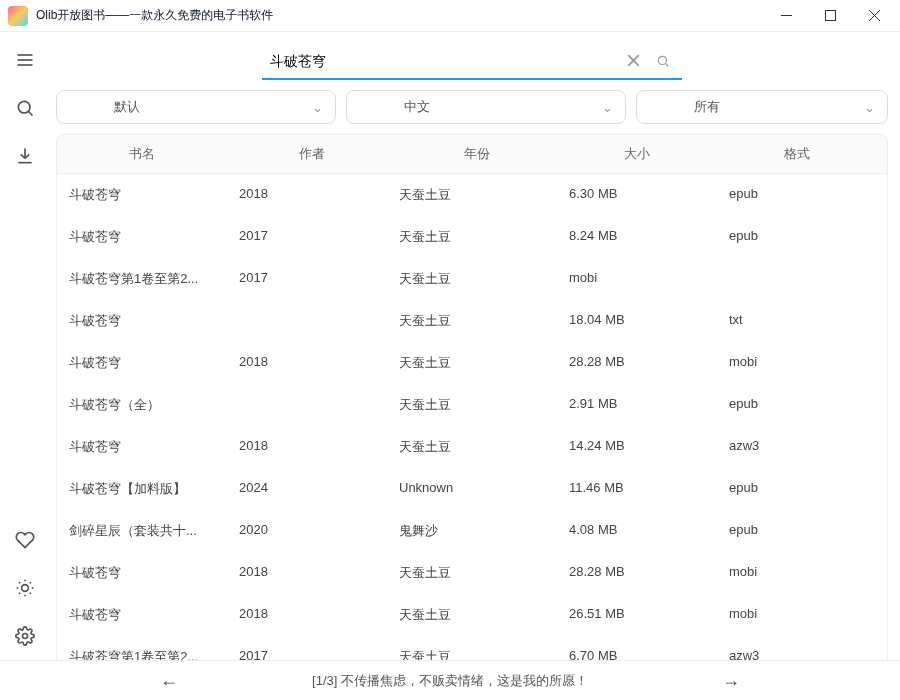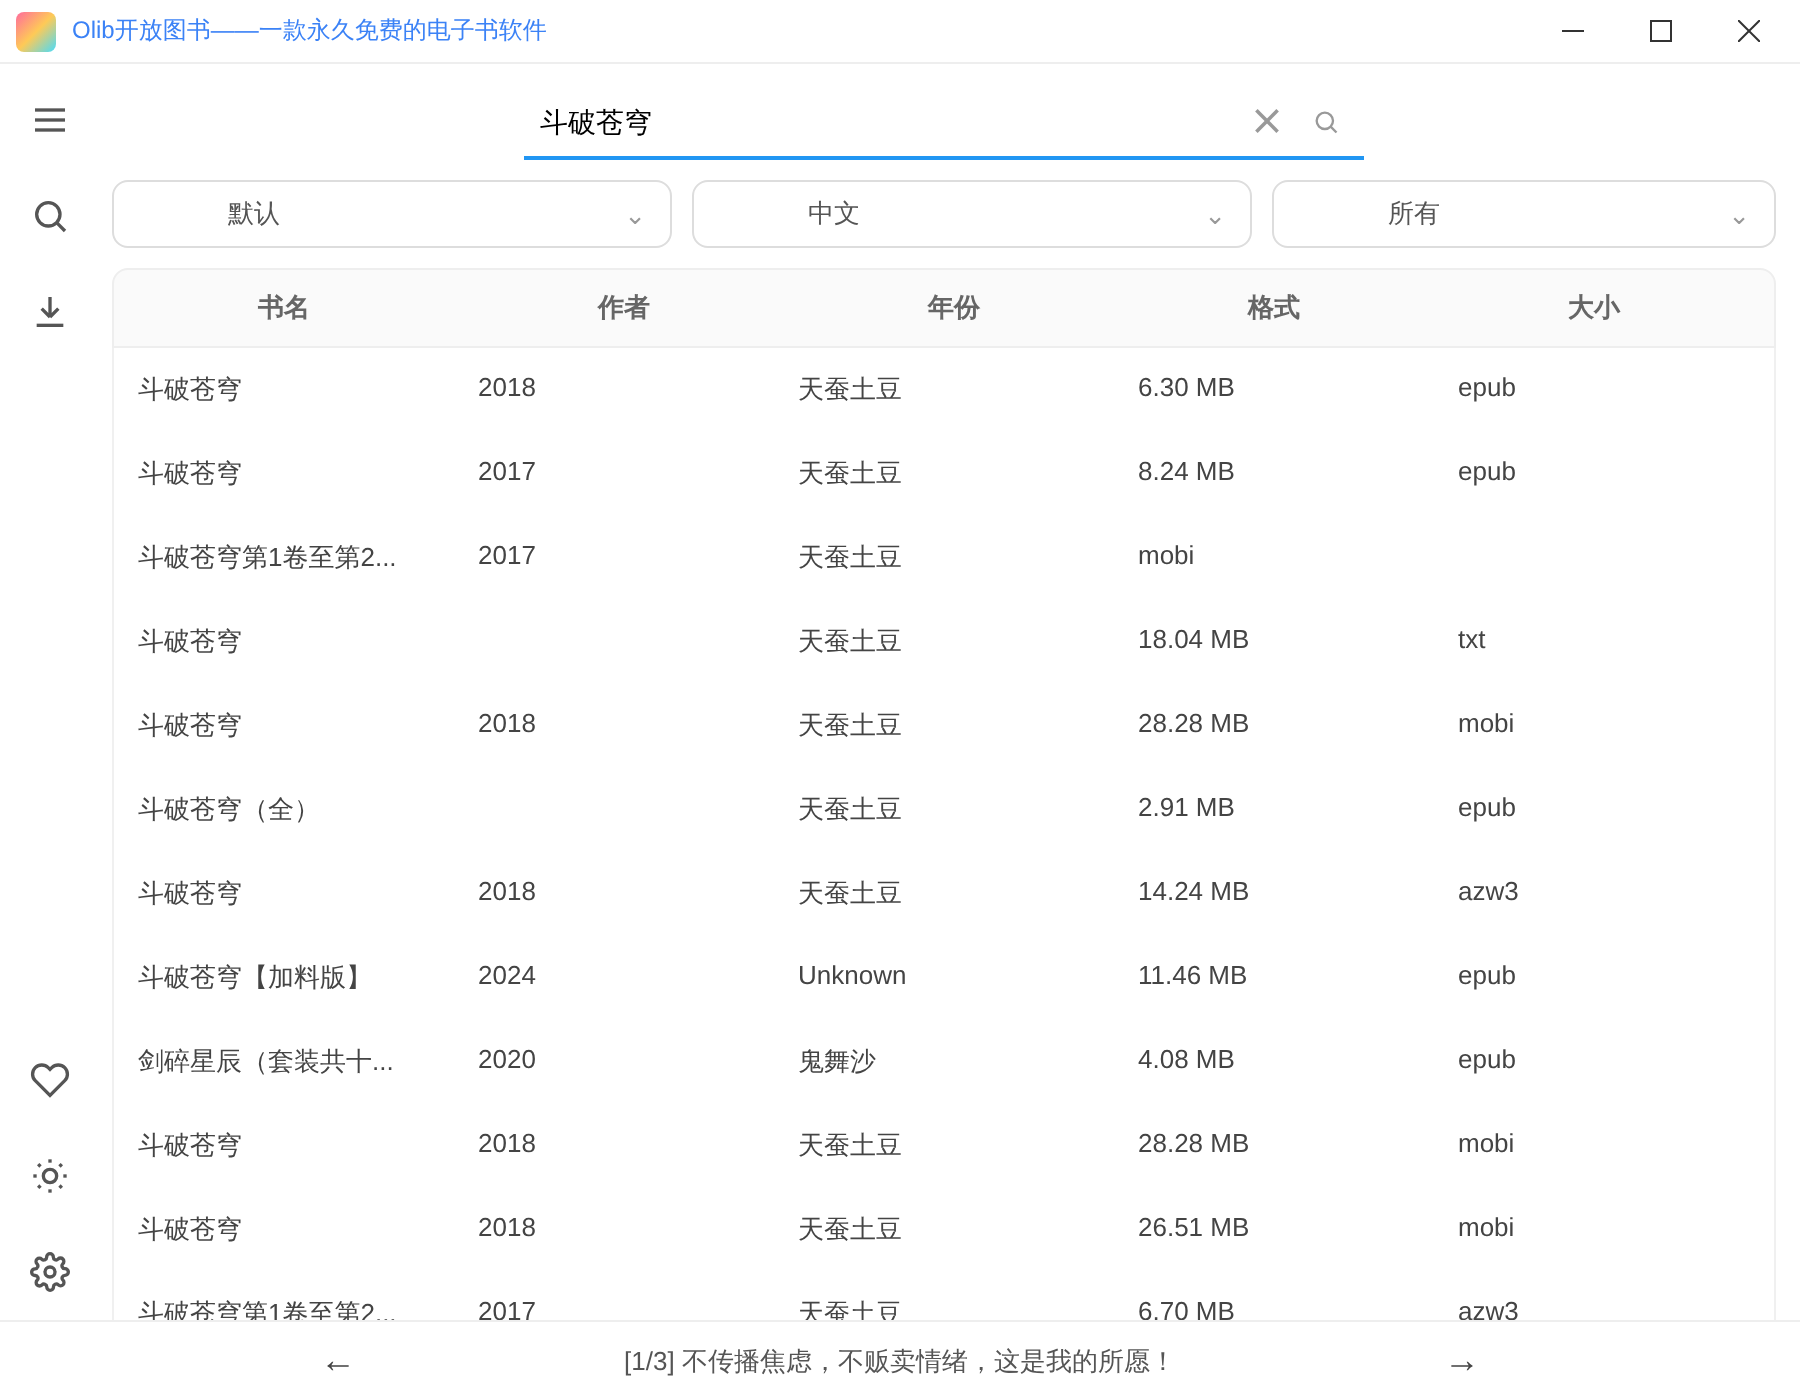--- a/index.html
+++ b/index.html
@@ -1,20 +1,20 @@
 <!DOCTYPE html>
 <html><head>
 <meta charset="utf-8">
 <style>
   * { box-sizing: border-box; margin: 0; padding: 0; }
   body { font-family: "Microsoft YaHei", -apple-system, sans-serif; font-size: 13px; color: #333; background: #fff; width: 900px; height: 700px; overflow: hidden; display: flex; flex-direction: column; }
   
   .titlebar { height: 32px; display: flex; align-items: center; padding: 0 4px; border-bottom: 1px solid #eee; }
   .titlebar .logo { width: 20px; height: 20px; background: linear-gradient(135deg, #ff6b9d, #feca57, #48dbfb); border-radius: 4px; margin: 0 8px 0 4px; }
-  .titlebar .title { flex: 1; font-size: 12px; color: #3b82f6; }
+  .titlebar .title { flex: 1; font-size: 12px; color: #0f172a; }
   .winbtns { display: flex; }
   .winbtn { width: 44px; height: 32px; display: flex; align-items: center; justify-content: center; cursor: pointer; }
   .winbtn svg { width: 11px; height: 11px; }
   
   .main { flex: 1; display: flex; overflow: hidden; }
   
   .sidebar { width: 50px; display: flex; flex-direction: column; align-items: center; padding-top: 18px; gap: 28px; }
   .sidebar .spacer { flex: 1; }
   .sidebar .sbtn { cursor: pointer; color: #555; display: flex; align-items: center; justify-content: center; }
   .sidebar .sbtn svg { width: 20px; height: 20px; stroke: currentColor; }
@@ -26,21 +26,21 @@
   .searchbox input { flex: 1; border: none; outline: none; font-size: 14px; background: transparent; padding: 0 4px; }
   .searchbox .xbtn, .searchbox .sbtn2 { cursor: pointer; padding: 4px 8px; color: #888; }
   
   .filterrow { display: flex; gap: 10px; padding: 0 6px 10px 6px; }
   .select { flex: 1; height: 34px; border: 1px solid #ddd; border-radius: 8px; display: flex; align-items: center; padding: 0 12px; cursor: pointer; color: #555; }
   .select.sm { flex: 0 0 280px; }
   .select .sel-label { flex: 1; padding-left: 45px; }
   .select .chev { color: #999; }
   
   .theader { display: flex; border: 1px solid #eee; border-radius: 8px 8px 0 0; background: #fafafa; margin: 0 6px; }
-  .th { padding: 10px 12px; text-align: center; color: #666; font-size: 13px; font-weight: bold; }
+  .th { padding: 10px 12px; text-align: center; color: #666; font-size: 13px; }
   .c1 { width: 170px; }
   .c2 { width: 160px; }
   .c3 { width: 170px; }
   .c4 { width: 160px; }
   .c5 { flex: 1; }
   .scrollhead { width: 10px; }
   
   .tbody { flex: 1; overflow-y: scroll; margin: 0 6px; border-left: 1px solid #f0f0f0; border-right: 1px solid #f0f0f0; }
   .tbody::-webkit-scrollbar { width: 10px; }
   .tbody::-webkit-scrollbar-thumb { background: #ccc; border-radius: 5px; }
@@ -159,22 +159,22 @@
       <div class="select">
         <span class="sel-label">所有</span>
         <span class="chev">⌄</span>
       </div>
     </div>
 
     <div class="theader">
       <div class="th c1">书名</div>
       <div class="th c3">作者</div>
       <div class="th c2">年份</div>
+      <div class="th c4">大小</div>
       <div class="th c5">格式</div>
-      <div class="th c4">大小</div>
       <div class="scrollhead"></div>
     </div>
 
     <div class="tbody" id="tbody">
         <div class="tr">
           <div class="td c1">斗破苍穹</div>
           <div class="td c2">2018</div>
           <div class="td c3">天蚕土豆</div>
           <div class="td c4">6.30 MB</div>
           <div class="td c5">epub</div>

